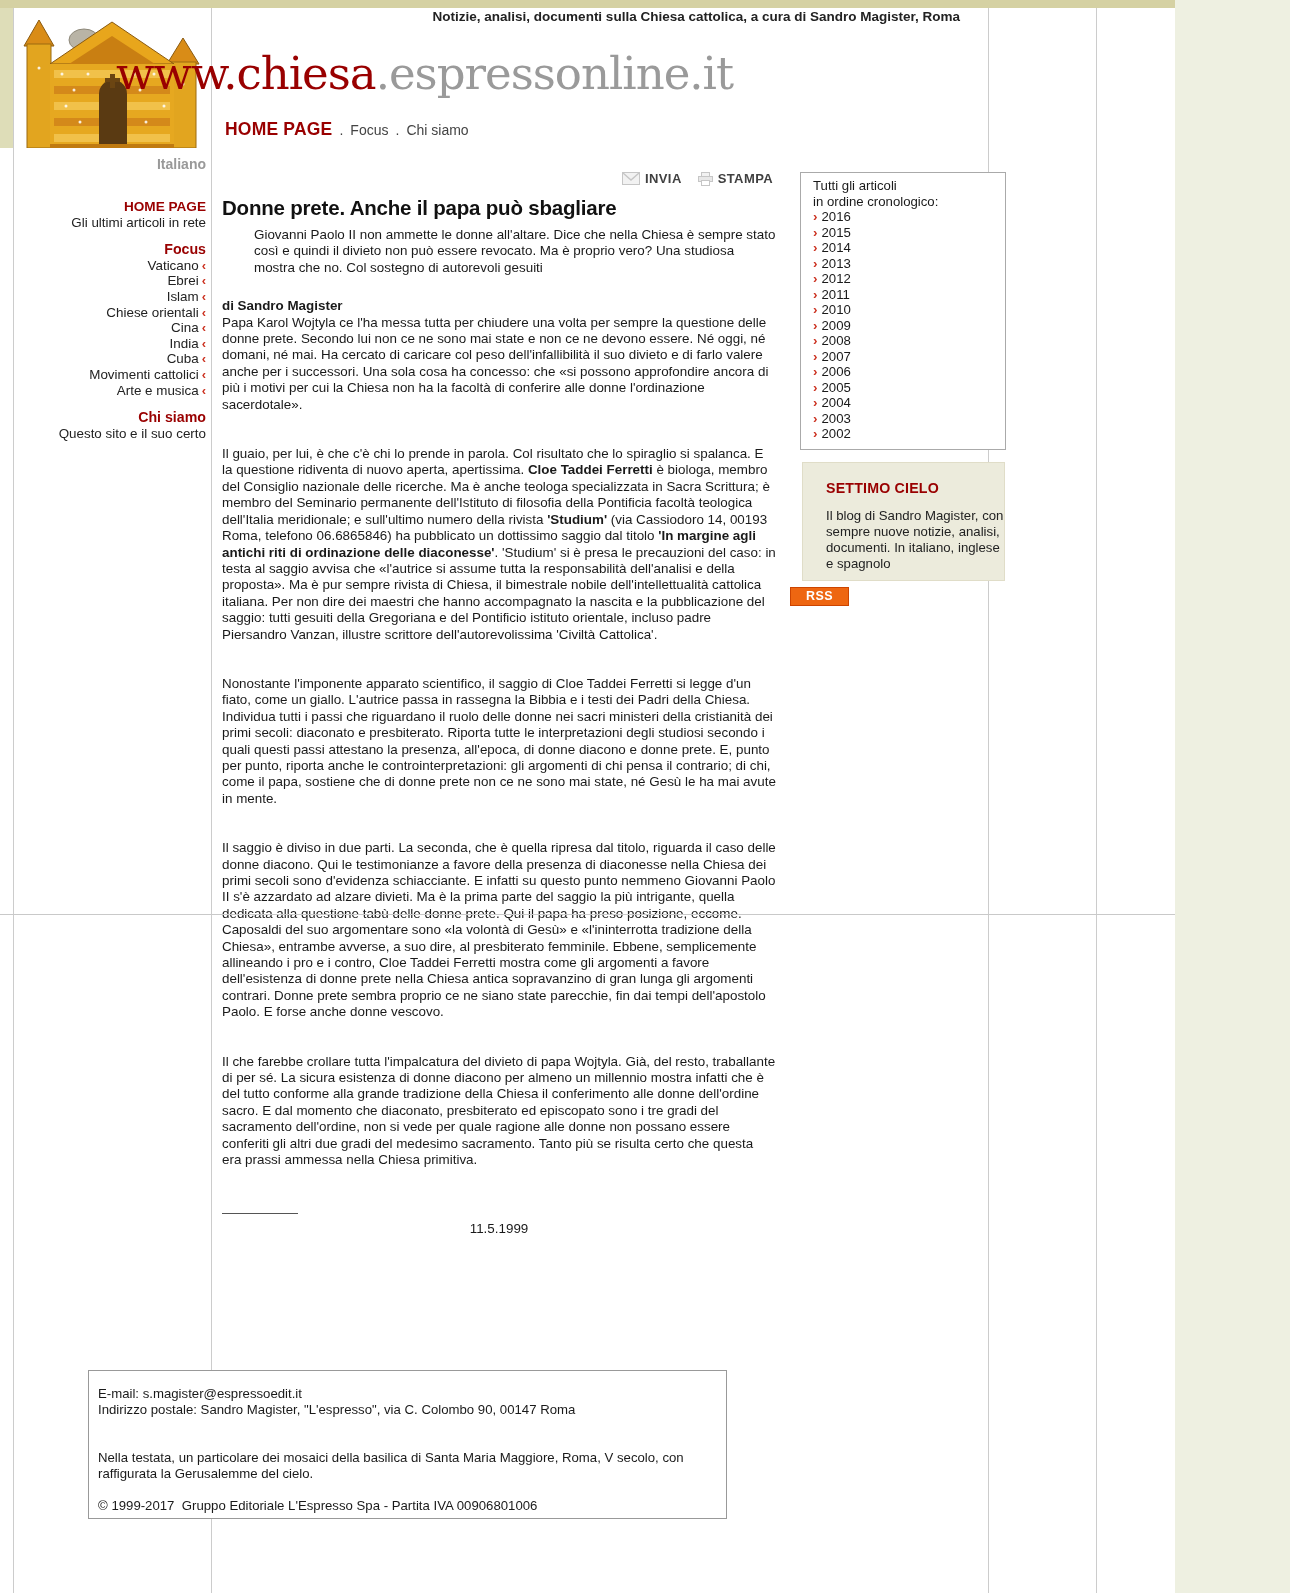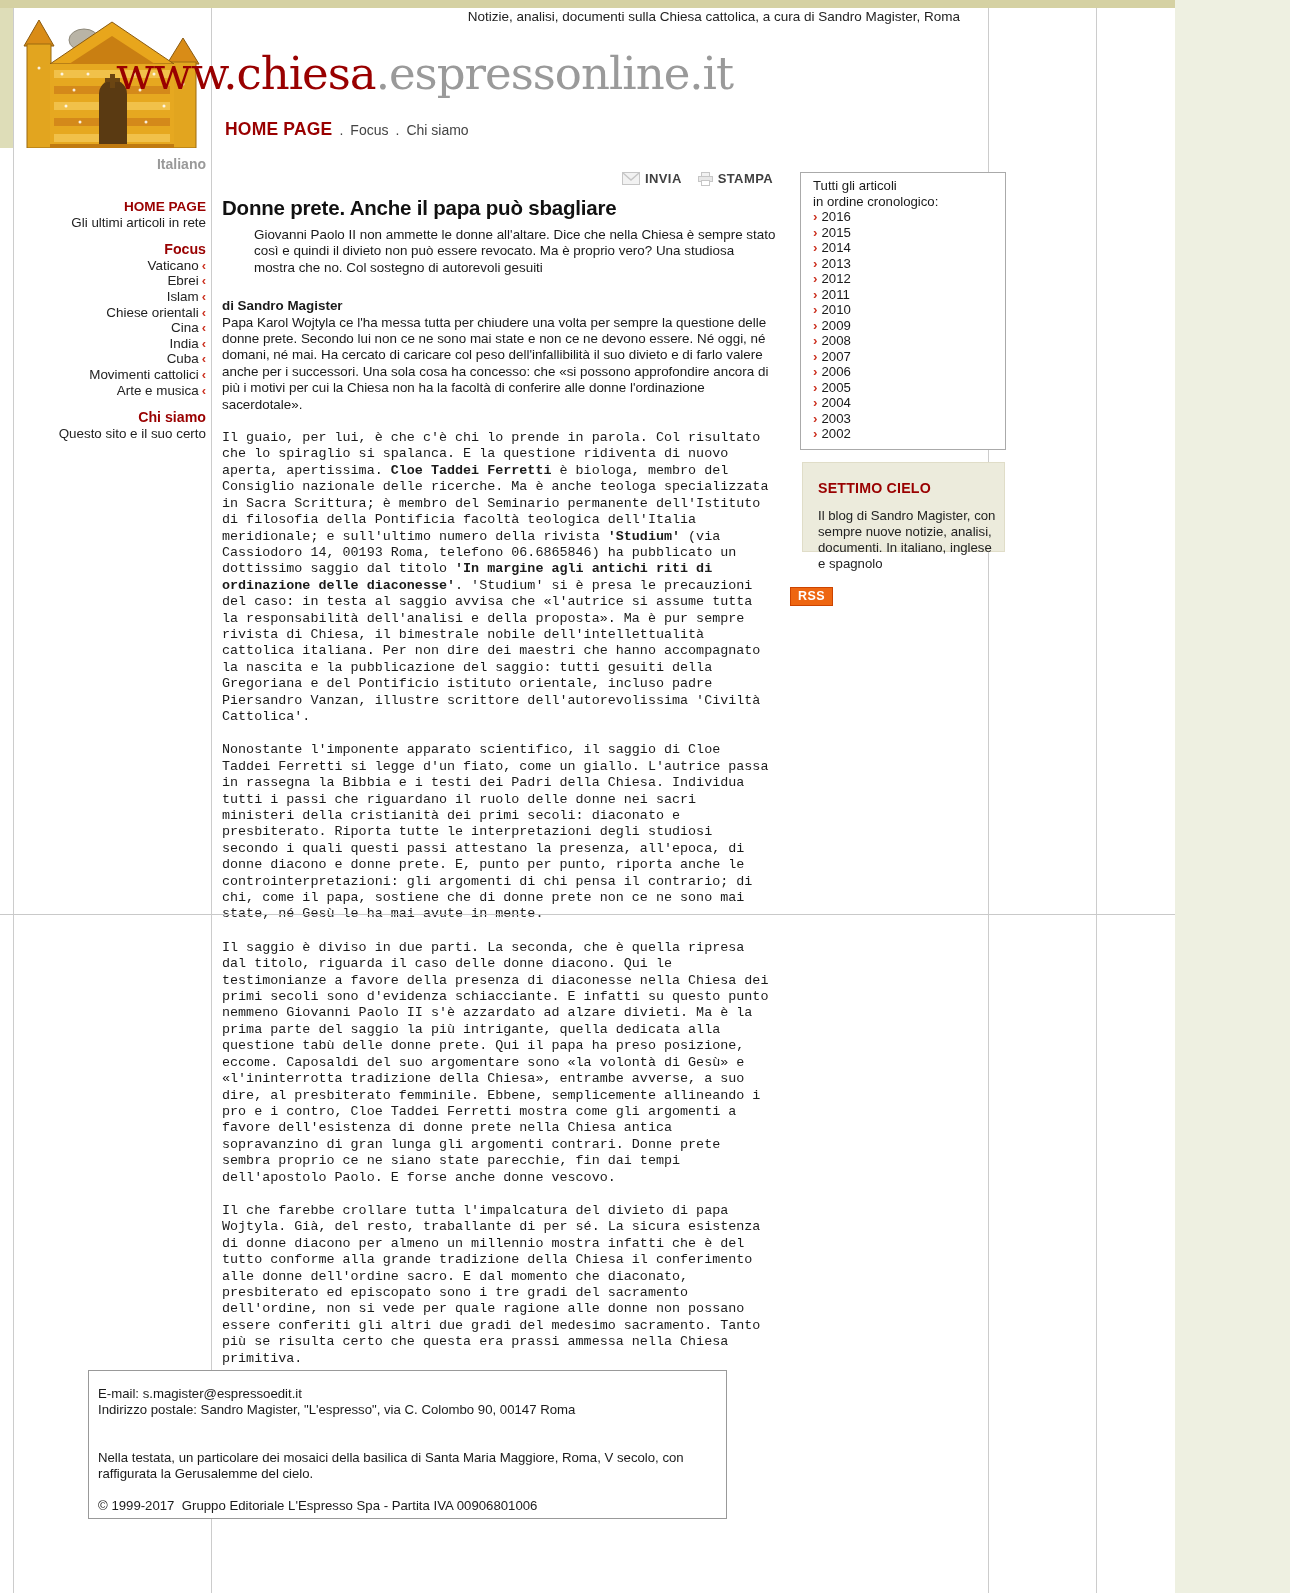--- a/index.html
+++ b/index.html
@@ -15,21 +15,21 @@
   .vline.l1 { left:13px; } .vline.l2 { left:211px; } .vline.l3 { left:988px; } .vline.l4 { left:1096px; }
   .hline-cross { position:absolute; left:0; top:914px; width:1175px; height:1px; background:#c9c9c9; z-index:6; }
 
   
   .logo-cell { position:absolute; left:14px; top:8px; width:197px; height:140px; background:#fff;
                border-bottom:1px solid #ccc; z-index:1; }
   .brand { position:absolute; left:116px; top:47px; z-index:4; white-space:nowrap;
            font-family:"DejaVu Serif", serif; font-weight:normal; font-size:45px; letter-spacing:-1px; }
   .brand .red { color:#990000; } .brand .gray { color:#9a9a9a; }
   .tagline { position:absolute; left:420px; top:9px; width:540px; text-align:right;
-             font-size:13.5px; color:#222; z-index:3; }
+             font-size:13.5px; color:#222; z-index:3;font-weight:bold; }
   .nav { position:absolute; left:225px; top:119px; z-index:4; display:flex; align-items:baseline; gap:7px; }
   .nav .home { color:#990000; font-weight:bold; font-size:17.5px; letter-spacing:0.2px; }
   .nav .dot { color:#444; font-size:14px; } .nav .navlink { color:#444; font-size:14px; }
 
   
   .lang { position:absolute; left:20px; top:156px; width:186px; text-align:right;
           color:#999; font-weight:bold; font-size:14px; z-index:3; }
   .side-menu { position:absolute; left:10px; top:199px; width:196px; text-align:right;
                font-size:13.4px; line-height:15.6px; z-index:3; }
   .side-head { color:#990000; font-weight:bold; font-size:13.6px; }
@@ -44,40 +44,40 @@
   .tool { display:flex; align-items:center; gap:5px; cursor:pointer; }
 
   
   .article { position:absolute; left:222px; top:196px; width:554px; z-index:1;
              font-size:13.4px; line-height:16.4px; }
   .article h1 { font-size:20.5px; line-height:24px; letter-spacing:-0.2px; color:#111;
                 margin-bottom:7px; font-weight:bold; }
   .subtitle { margin-bottom:22px;margin-left:32px; }
   .byline { font-weight:bold; }
   .article p { margin:0 0 0 0; }
-  .article p + p { margin-top:17px;font-family:Liberation Mono, monospace; }
+  .article p + p { margin-top:33px; }
   .article .b { font-weight:bold; }
   .end-rule { width:76px; border-top:1px solid #555; margin-top:44px; }
   .date-row { text-align:center; margin-top:7px; }
 
   
   .archive { position:absolute; left:800px; top:172px; width:206px; background:#fff;
              border:1px solid #aaa; padding:5px 4px 7px 12px; z-index:3;
              font-size:13.2px; line-height:15.5px; }
   .year-row { display:flex; align-items:baseline; cursor:pointer; }
   .year-arrow { color:#cc3322; font-weight:bold; margin-right:4px; font-size:13.5px; }
 
   
-  .settimo { position:absolute; left:802px; top:462px; width:203px; height:90px;
-             background:#ecebdc; border:1px solid #e0ddc8; padding:17px 8px 0 15px; z-index:3; }
+  .settimo { position:absolute; left:802px; top:462px; width:203px; height:119px;
+             background:#ecebdc; border:1px solid #e0ddc8; padding:17px 8px 0 23px; z-index:3; }
   .settimo .s-title { color:#990000; font-weight:bold; font-size:14.2px; margin-bottom:12px; letter-spacing:0.2px; }
   .settimo .s-text { font-size:13.2px; line-height:16px; width:182px; color:#222; }
   .rss-badge { position:absolute; left:790px; top:587px; background:#ee6611; border:1px solid #cc4400;
                color:#fff; font-weight:bold; font-size:12.5px; letter-spacing:0.5px;
-               padding:1px 7px 2px; z-index:3; cursor:pointer; }
+               padding:1px 15px 2px; z-index:3; cursor:pointer; }
 
   
   .footerbox { position:absolute; left:88px; top:1370px; width:639px; height:149px;
                border:1px solid #999; background:#fff; padding:15px 10px 12px 9px; z-index:3;
                font-size:13.2px; line-height:16px; }
   .foot-line { white-space:pre-wrap; min-height:16px; }
   svg { display:block; }
 </style>
 </head>
 <body>

